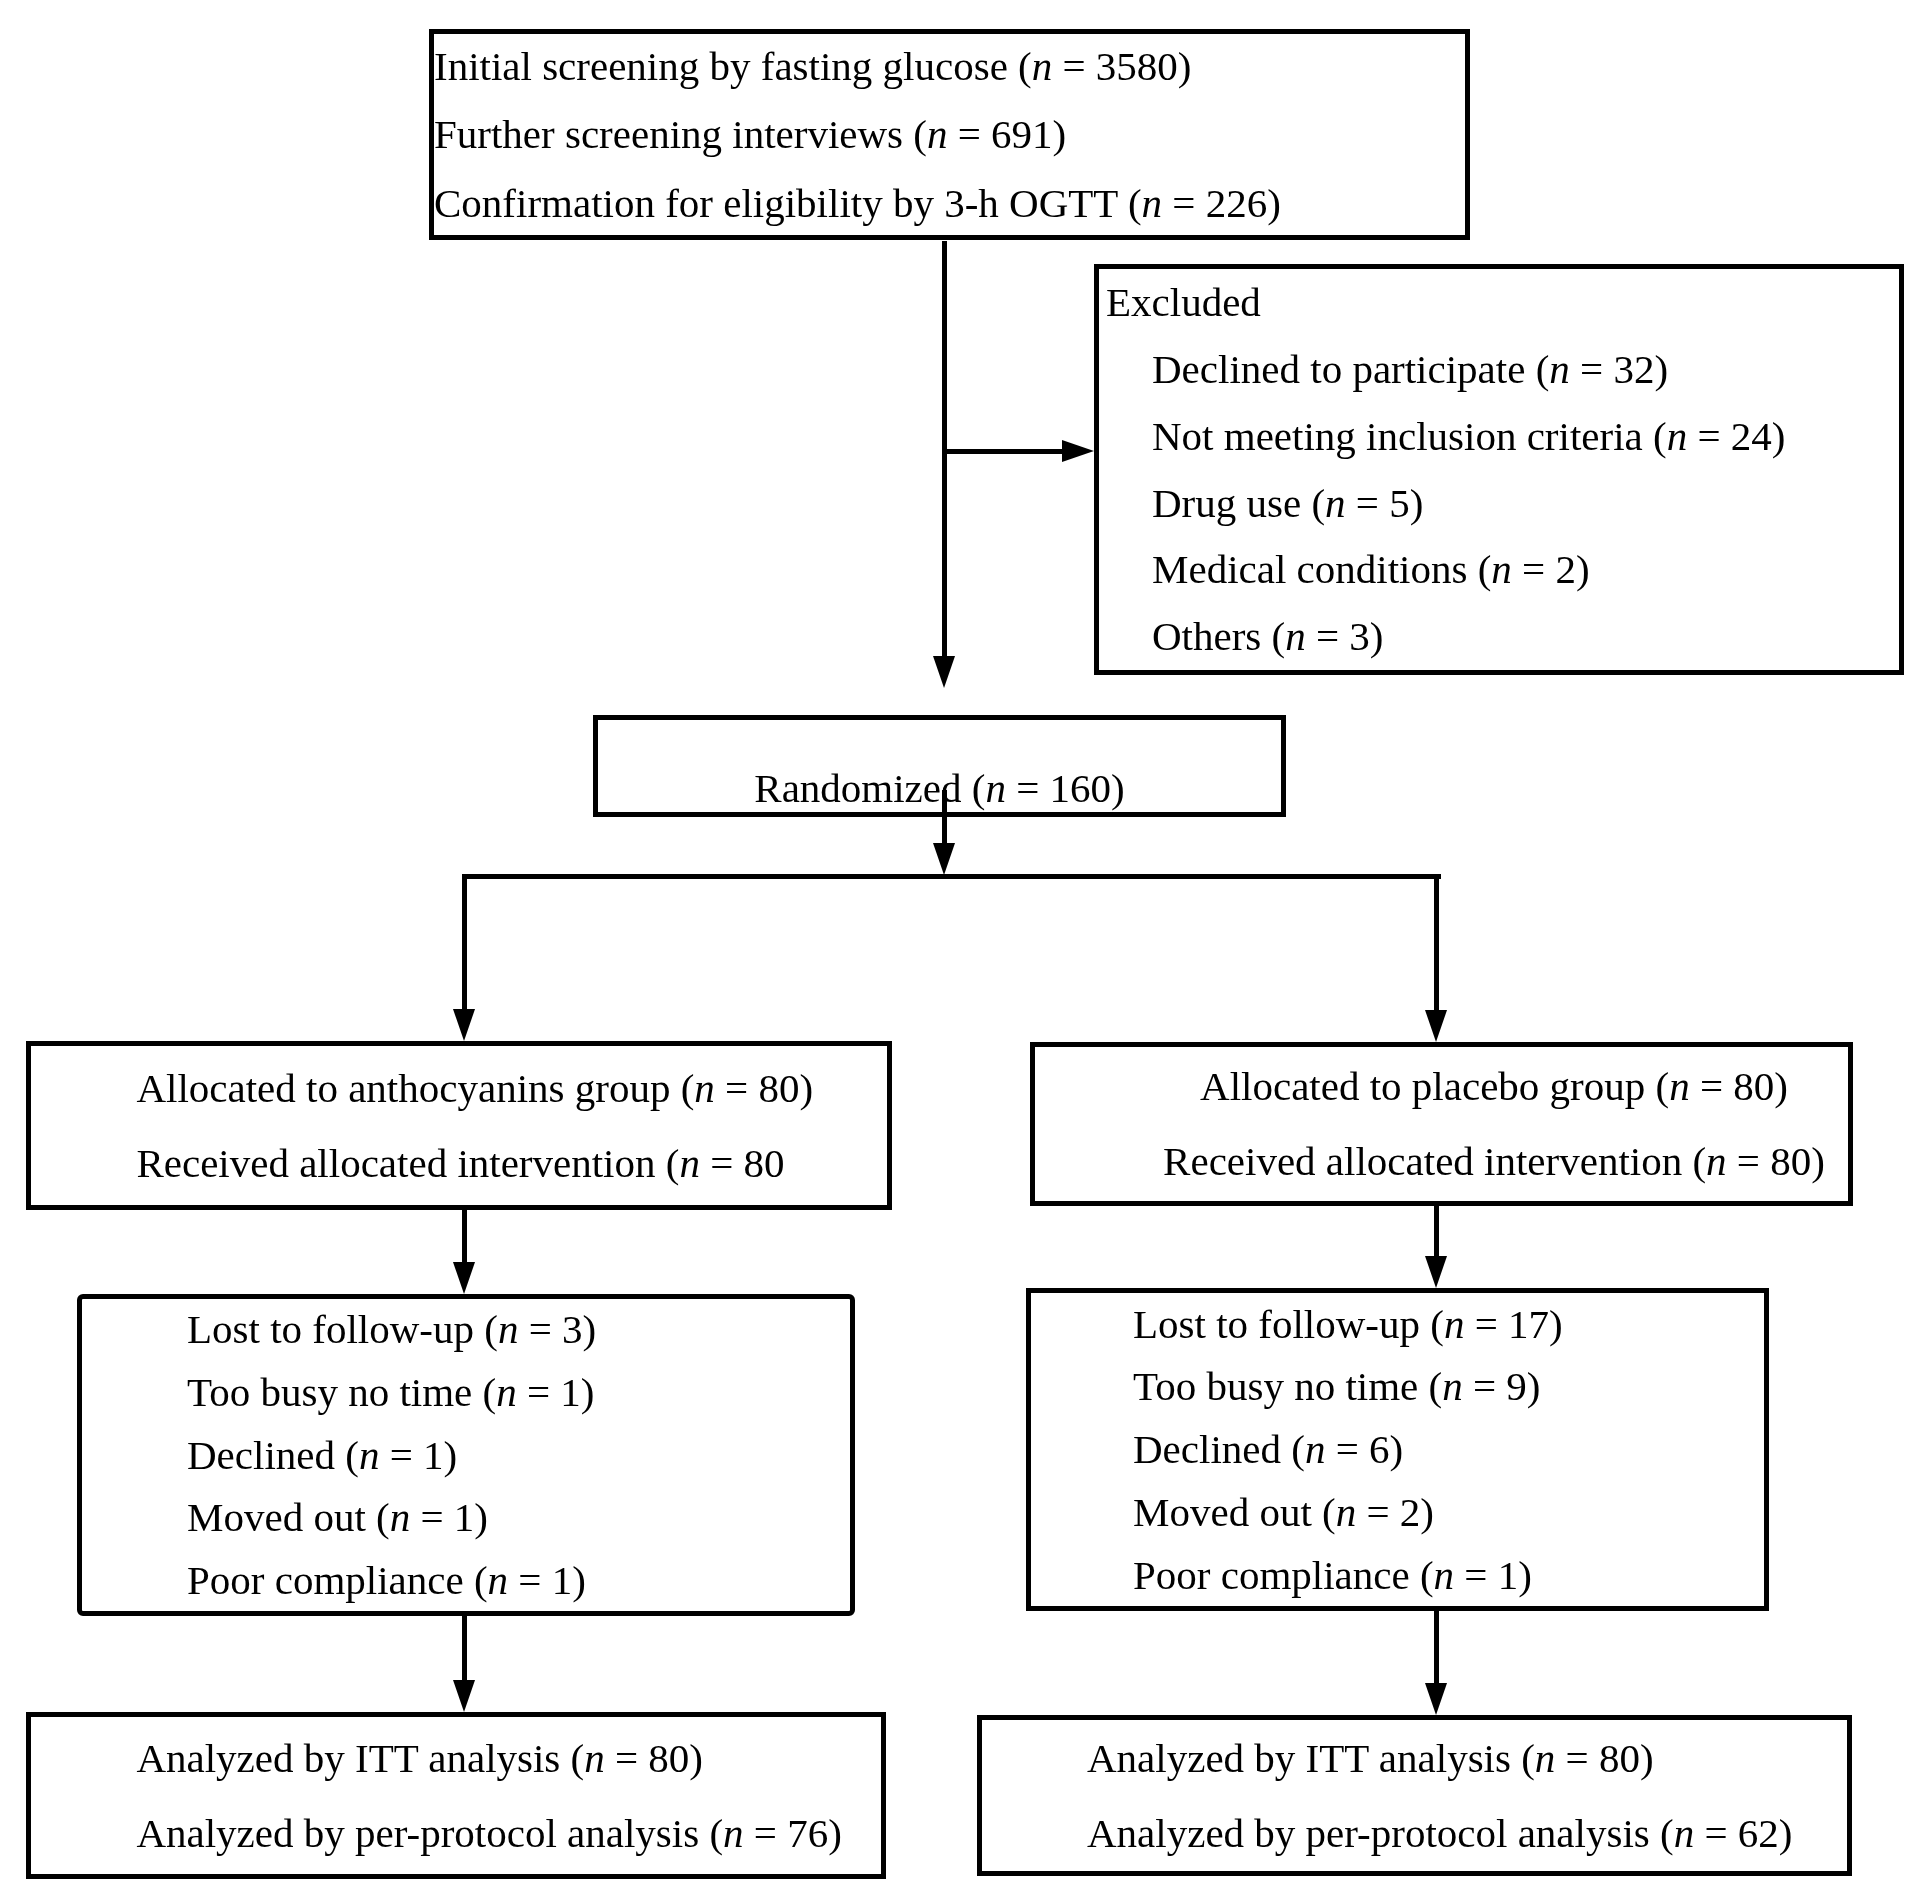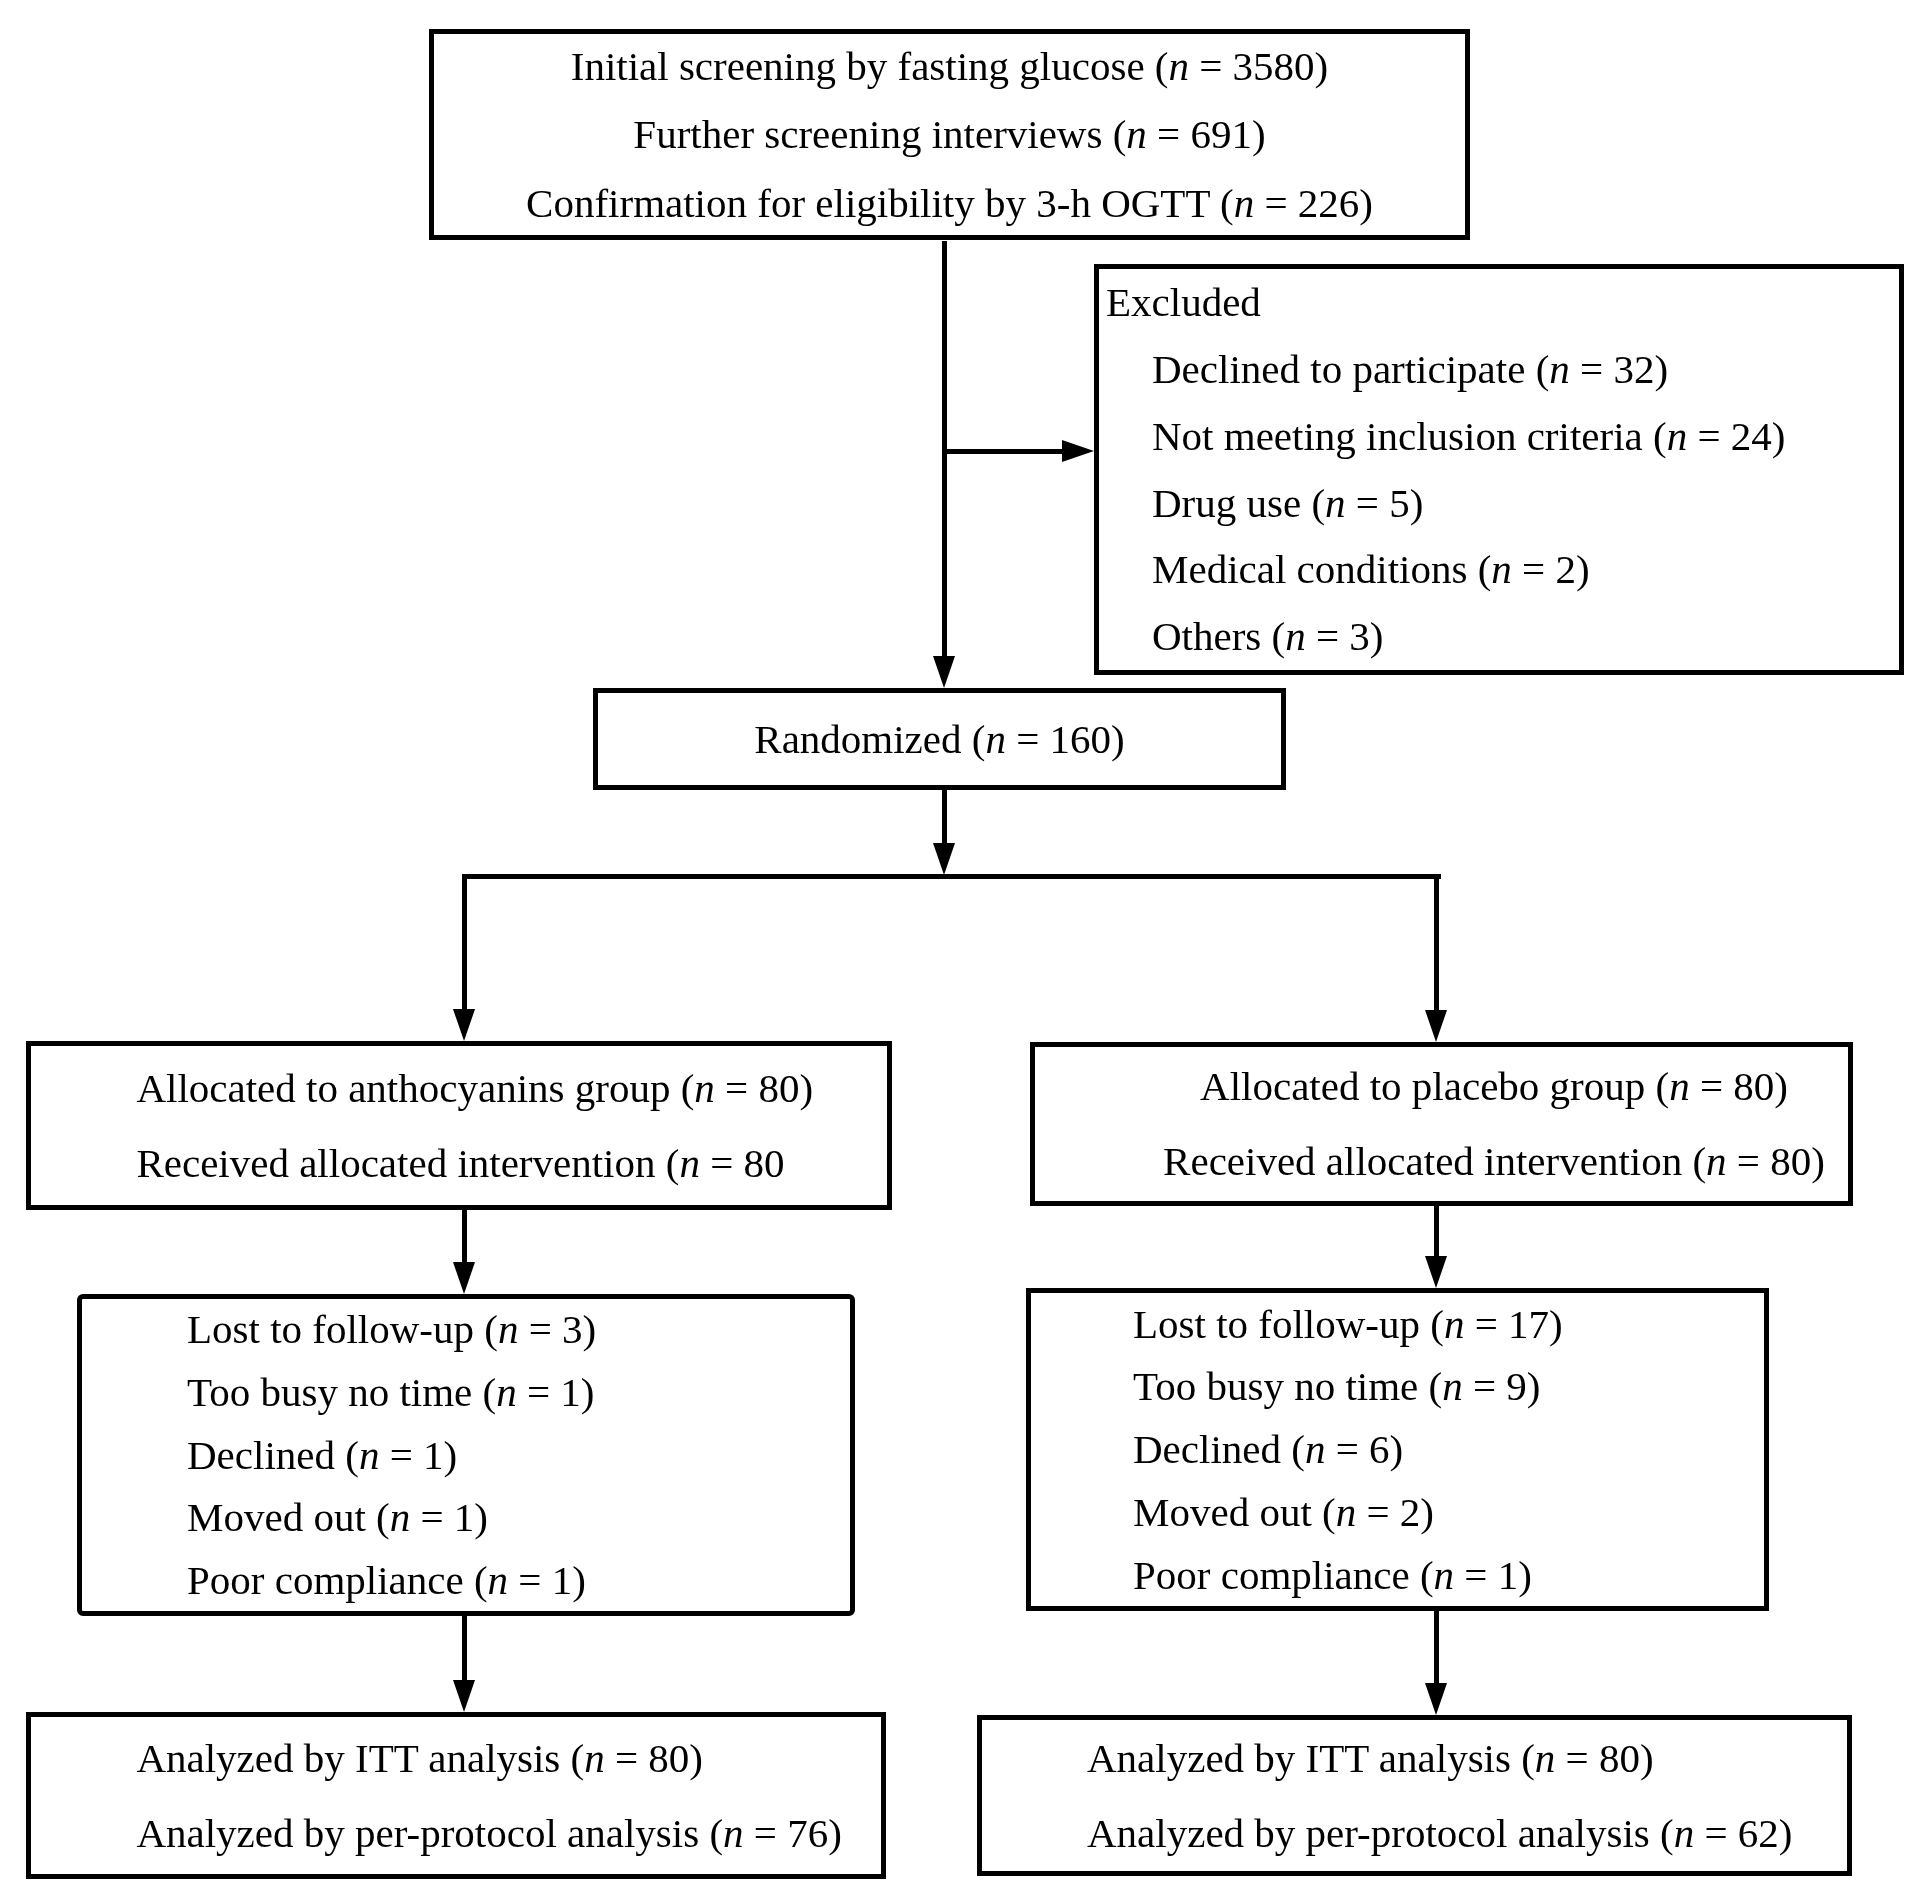--- a/index.html
+++ b/index.html
@@ -30,24 +30,24 @@
     border-top: 32px solid #000000;
   }
   .head-right {
     position: absolute; width: 0; height: 0;
     border-top: 11px solid transparent;
     border-bottom: 11px solid transparent;
     border-left: 32px solid #000000;
   }
 
   
-  #box-screening   { left: 429px;  top: 29px;   width: 1041px; height: 211px; line-height: 1.66; text-align: center; }
+  #box-screening   { left: 429px;  top: 29px;   width: 1041px; height: 211px; line-height: 1.66; }
   #box-excluded    { left: 1094px; top: 264px;  width: 810px; height: 411px; line-height: 1.63; padding-left: 7px; }
   #box-excluded .indent { padding-left: 46px; }
-  #box-randomized  { left: 593px; top: 688px; width: 693px; height: 102px; text-align: center; }
+  #box-randomized  { left: 593px; top: 715px; width: 693px; height: 102px; text-align: center; justify-content: flex-end; }
   #box-alloc-a     { left: 26.4px;   top: 1041px; width: 866px; height: 169px; line-height: 1.82; padding-left: 105px; }
   #box-alloc-p     { left: 1030px; top: 1042px; width: 823px; height: 164px; line-height: 1.82; padding-left: 105px; align-items: center; }
   #box-fu-a        { left: 77px;  top: 1294px; width: 778px; height: 322px; line-height: 1.53; padding-left: 105px; border-radius: 6px; }
   #box-fu-p        { left: 1026px; top: 1288px; width: 743px; height: 323px; line-height: 1.53; padding-left: 102px; }
   #box-an-a        { left: 26.4px;   top: 1712px; width: 860px; height: 167px; line-height: 1.82; padding-left: 105px; }
   #box-an-p        { left: 977px; top: 1715px; width: 875px; height: 161px; line-height: 1.82; padding-left: 105px; }
 
   
   #line-screening-down   { left: 942px; top: 241px;  width: 4.5px;    height: 415px; }
   #head-screening-down   { left: 933px; top: 656px; }

